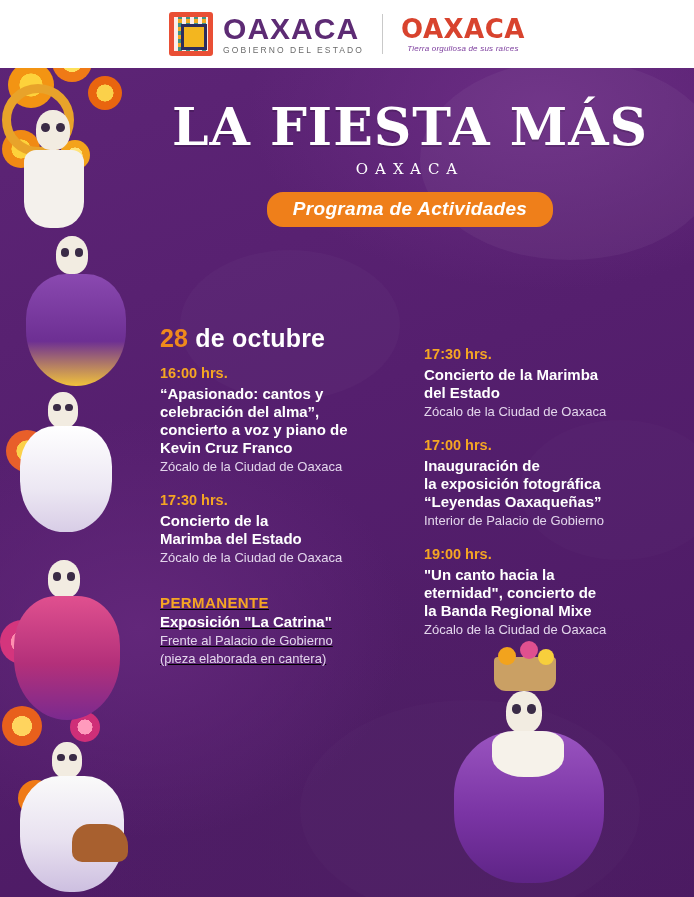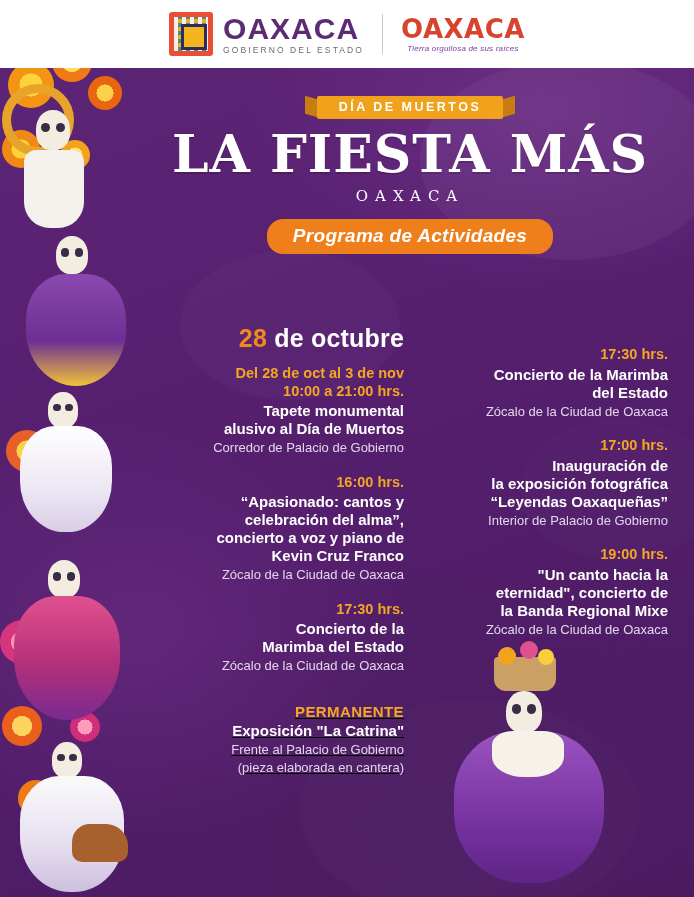--- a/index.html
+++ b/index.html
@@ -233,21 +233,20 @@
 
   
   .content {
     position: absolute;
     top: 324px;
     left: 160px;
     width: 512px;
     z-index: 15;
     display: flex;
     gap: 20px;
-    text-align: right;
   }
   .col {
     width: 244px;
   }
   .col-right {
     padding-top: 22px;
   }
   .date-head {
     font-size: 25px;
     font-weight: bold;
@@ -364,40 +363,32 @@
     </div>
 
     <div class="catrina" style="left:20px;top:742px;width:104px;height:150px;">
       <div class="skull" style="left:32px;top:0;width:30px;height:36px;"></div>
       <div style="position:absolute;left:0px;top:34px;width:104px;height:116px;background:linear-gradient(180deg,#fafafa 0%,#e8e1f0 55%,#cdbfe0 100%);border-radius:38% 38% 48% 48%;"></div>
       <div style="position:absolute;left:52px;top:82px;width:56px;height:38px;background:#a8602f;border-radius:18px 22px 10px 10px;"></div>
     </div>
   </div>
 
   <div class="title-block">
-    <div class="ribbon">DÍA DE MUERTOS</div>
     <div class="title-l1">LA FIESTA MÁS</div>
     <div class="title-sub">OAXACA</div>
     <div class="program-badge">Programa de Actividades</div>
   </div>
 
   <div class="content">
 
     <div class="col col-left">
       <div class="date-head">
         <span class="num">28</span><span> de octubre</span>
       </div>
 
-      <div class="entry">
-        <div class="entry-time" style="white-space: pre-line;">Del 28 de oct al 3 de nov
-10:00 a 21:00 hrs.</div>
-        <div class="entry-title" style="white-space: pre-line;">Tapete monumental
-alusivo al Día de Muertos</div>
-        <div class="entry-place">Corredor de Palacio de Gobierno</div>
-      </div>
 
       <div class="entry">
         <div class="entry-time">16:00 hrs.</div>
         <div class="entry-title" style="white-space: pre-line;">“Apasionado: cantos y
 celebración del alma”,
 concierto a voz y piano de
 Kevin Cruz Franco</div>
         <div class="entry-place">Zócalo de la Ciudad de Oaxaca</div>
       </div>
 

